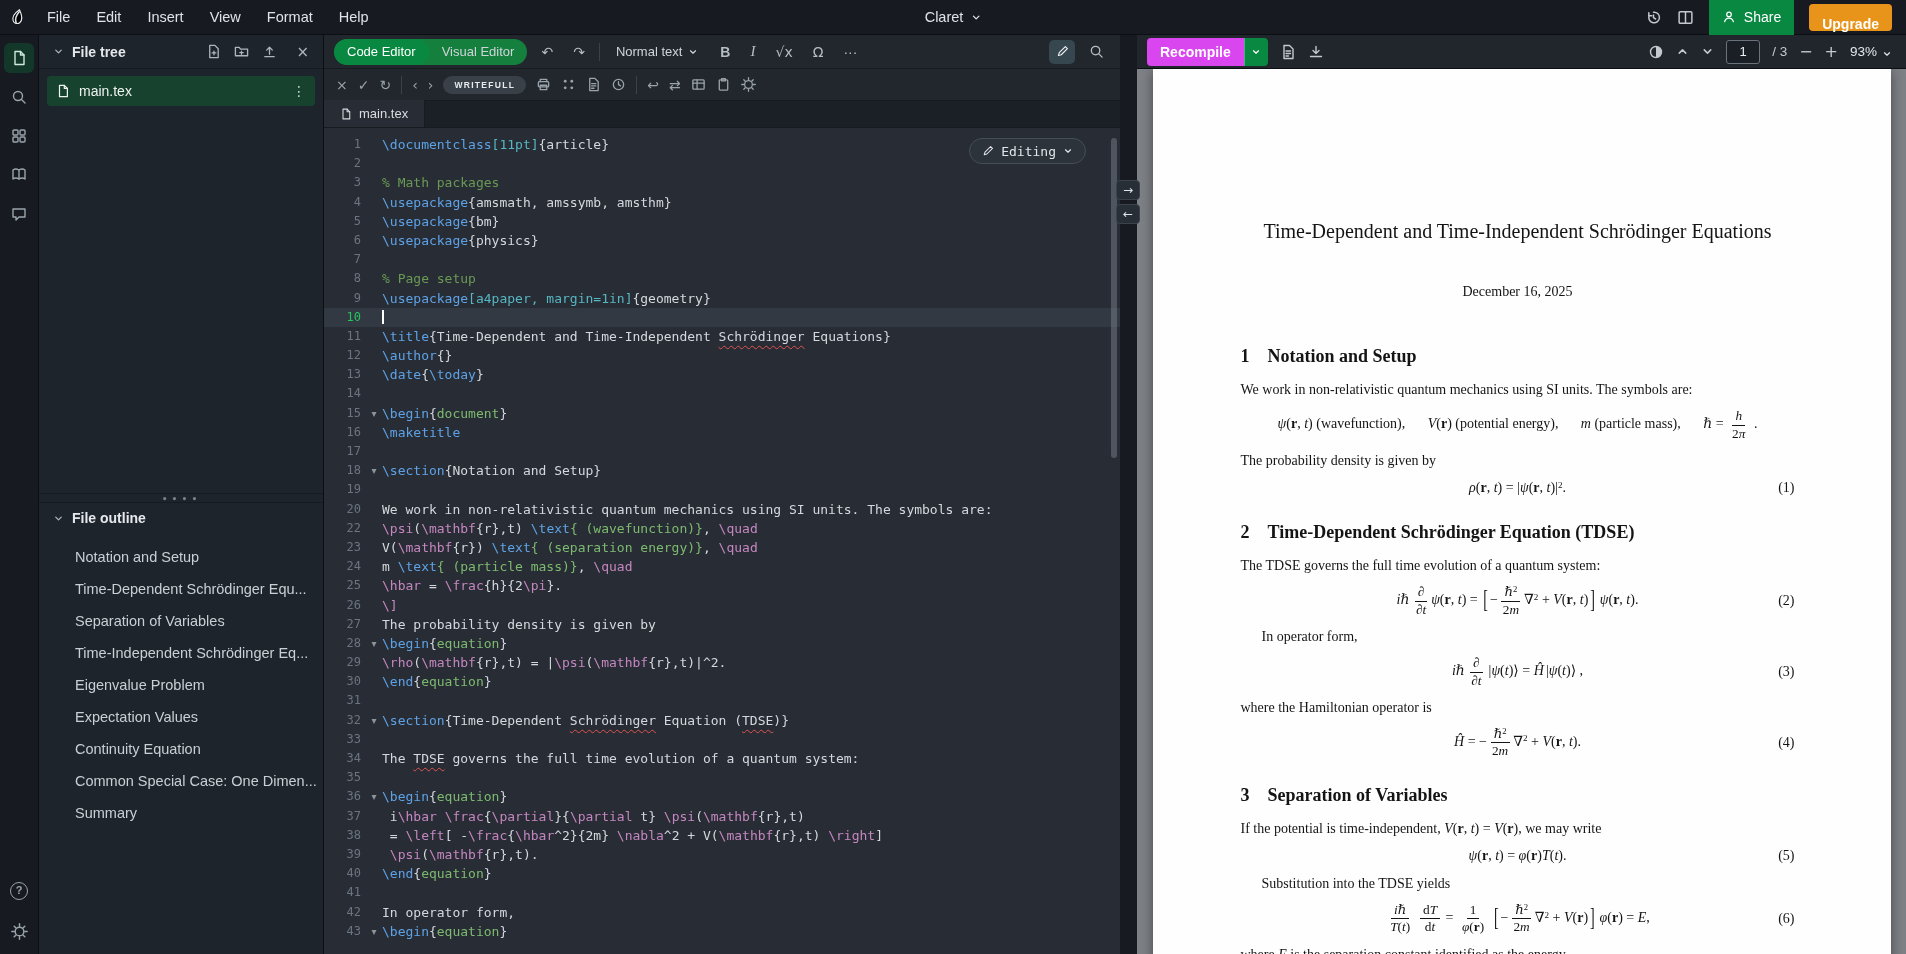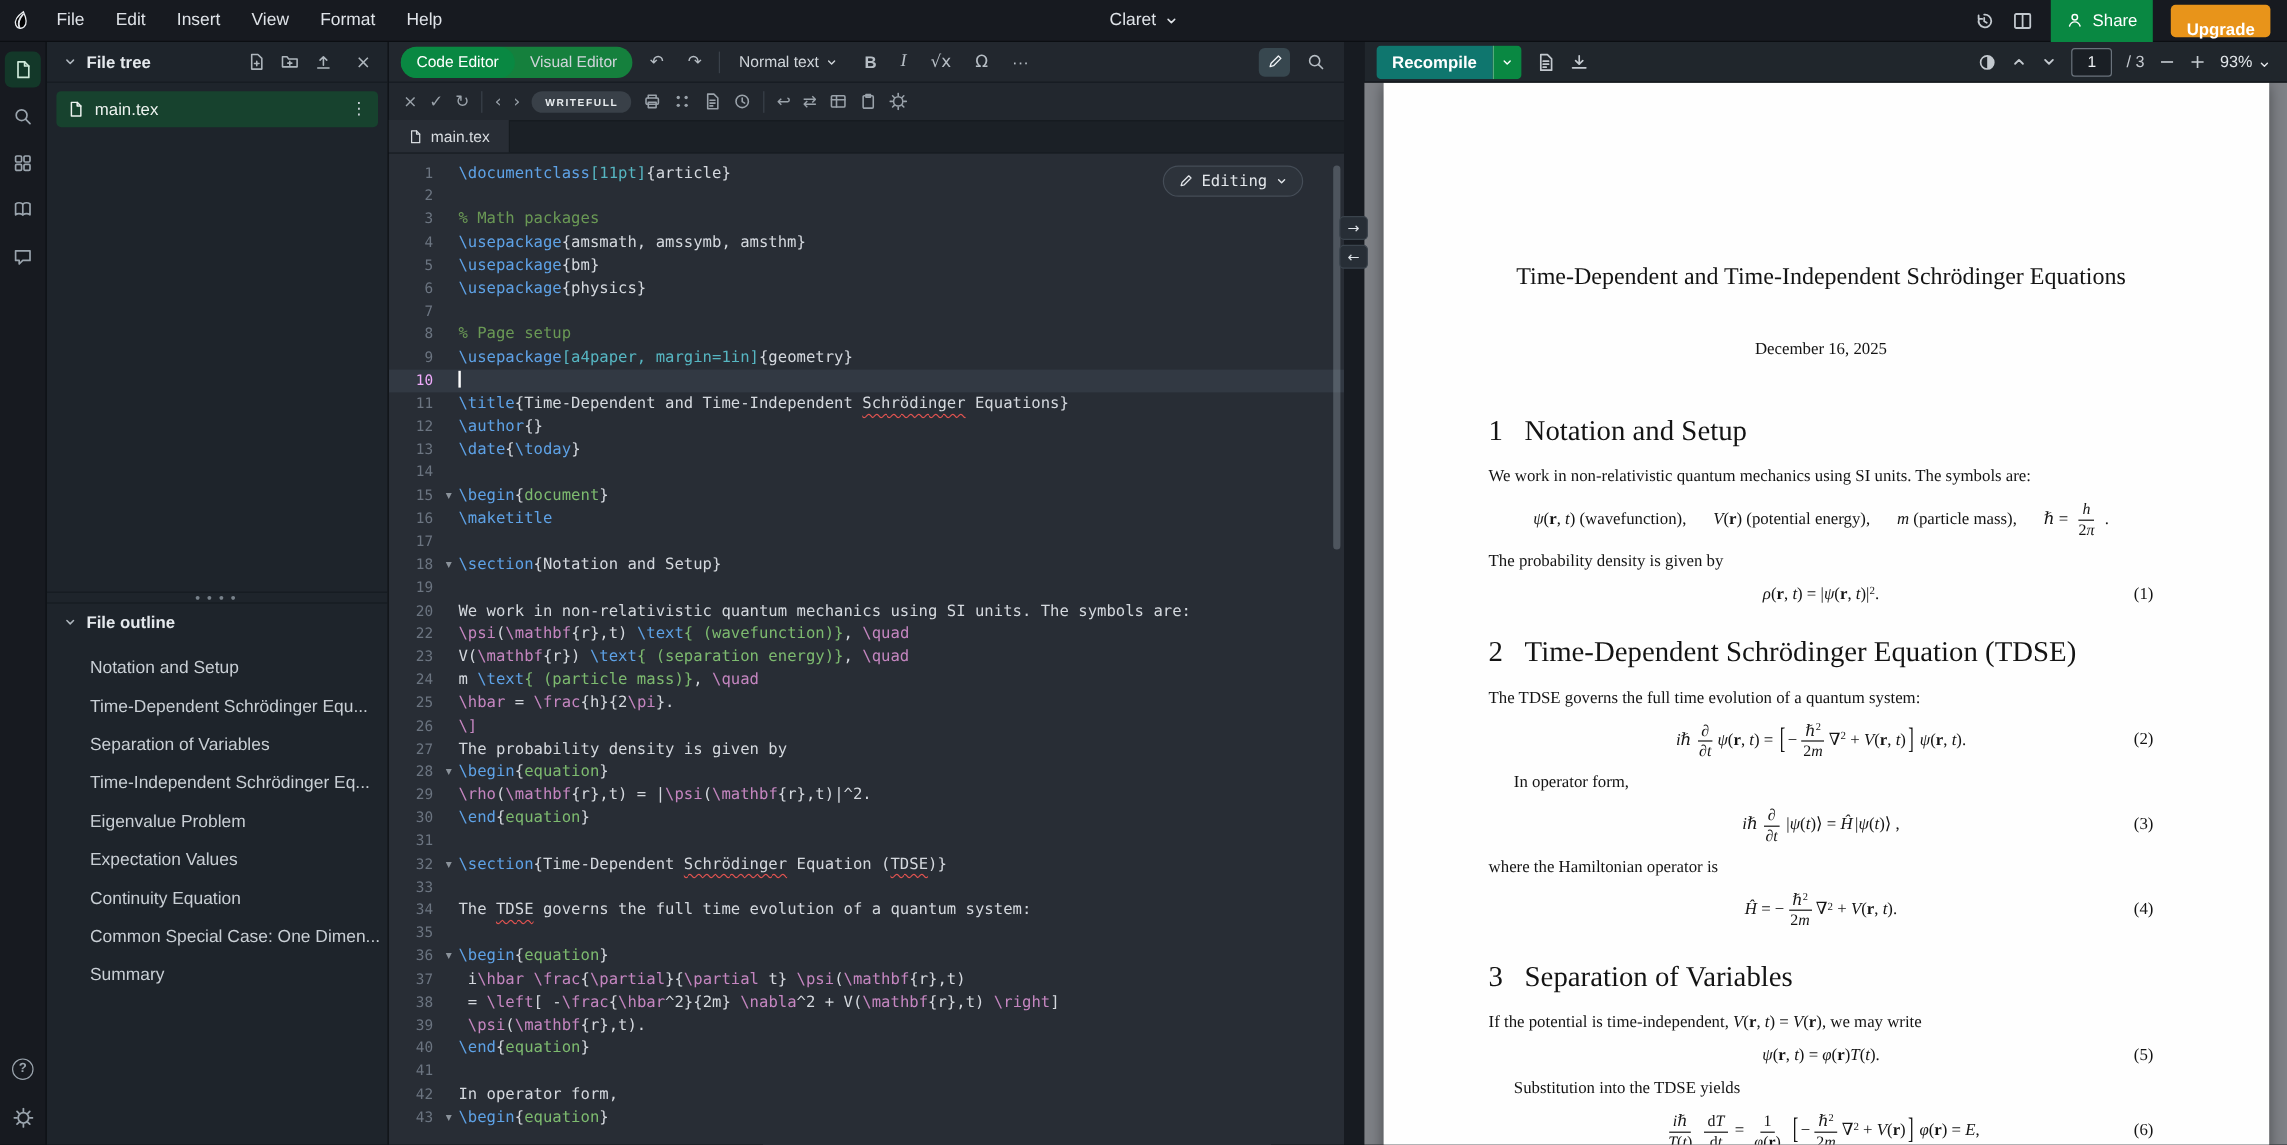--- a/index.html
+++ b/index.html
@@ -64,21 +64,21 @@
   .wf-badge{background:#394048;color:#e8ecef;font-size:8.5px;letter-spacing:1.3px;font-weight:700;padding:4px 11px;border-radius:10px}
 
   .tabbar{height:27px;flex:0 0 27px;background:#1b2026;display:flex;align-items:flex-end;border-bottom:1px solid #161b20}
   .tab{height:27px;background:#282d35;display:flex;align-items:center;gap:7px;padding:0 16px;font-size:13px;color:#d8dce0;border-right:1px solid #161b20;cursor:pointer}
 
   .code-area{flex:1;background:#282d35;position:relative;overflow:hidden;font-family:"DejaVu Sans Mono",monospace;font-size:13px}
   .code-scroll{padding-top:7px}
   .code-line{display:flex;height:19.2px;line-height:19.2px;white-space:pre}
   .code-line.active{background:rgba(120,140,160,.13)}
   .ln-num{width:42px;flex:0 0 42px;text-align:right;padding-right:5px;color:#6b7480;font-size:12px}
-  .code-line.active .ln-num{color:#f0abfc}
+  .code-line.active .ln-num{color:#22c55e}
   .ln-fold{width:16px;flex:0 0 16px;text-align:center;color:#8b939b;font-size:10px;font-family:"DejaVu Sans",sans-serif}
   .ln-text{flex:1}
   .tk-cmd{color:#5ea2e6}
   .tk-arg{color:#56b6c2}
   .tk-mth{color:#c586c0}
   .tk-com{color:#6a9955}
   .tk-str{color:#7dba6f}
   .tk-env{color:#7dba6f}
   .tk-pln{color:#d4d8de}
   .tk-mis{color:#d4d8de;text-decoration:underline wavy #e0524f 1px;text-underline-offset:3.5px}
@@ -88,34 +88,34 @@
   .editor-scrollbar{position:absolute;top:10px;right:3px;width:6px;height:320px;background:rgba(160,170,180,.32);border-radius:3px;cursor:pointer}
 
   
   .divider{width:17px;flex:0 0 17px;background:#171b21;position:relative}
   .div-btn{position:absolute;left:-4px;width:24px;height:20px;background:#272e36;border:1px solid #3a434c;border-radius:4px;color:#dfe4e9;font-size:12px;display:flex;align-items:center;justify-content:center;cursor:pointer;font-family:"DejaVu Sans",sans-serif;z-index:5}
 
   
   .pdf-panel{flex:1;display:flex;flex-direction:column;min-width:0}
   .pdf-toolbar{height:34px;flex:0 0 34px;background:#20262c;border-bottom:1px solid #0b0e12;display:flex;align-items:center;padding:0 10px;gap:12px;color:#c3c9cf}
   .recompile-group{display:flex;height:28px;border-radius:4px;overflow:hidden}
-  .btn-recompile{background:#0f766e;color:#fff;border:none;font-size:14px;font-weight:700;padding:0 13px;cursor:pointer}
+  .btn-recompile{background:#d946ef;color:#fff;border:none;font-size:14px;font-weight:700;padding:0 13px;cursor:pointer}
   .btn-recompile-caret{background:#098842;border:none;border-left:1px solid rgba(255,255,255,.3);color:#fff;width:24px;display:flex;align-items:center;justify-content:center;cursor:pointer}
   .pdf-tb-icon{background:none;border:none;color:#c3c9cf;display:flex;align-items:center;cursor:pointer}
   .pdf-tb-right{margin-left:auto;display:flex;align-items:center;gap:12px;padding-right:4px}
   .page-box{width:34px;height:24px;border:1px solid #6a737c;border-radius:3px;background:#1a1f25;color:#eef1f4;font-size:13px;display:flex;align-items:center;justify-content:center}
   .page-total{font-size:13.5px;color:#c5cad0}
   .zoom-sign{background:none;border:none;color:#c3c9cf;font-size:16px;cursor:pointer;font-family:"DejaVu Sans",sans-serif}
   .zoom-label{display:flex;align-items:flex-end;gap:5px;font-size:13.5px;color:#e2e6ea;cursor:pointer}
 
   .pdf-viewport{flex:1;background:#7e8186;overflow:hidden;position:relative}
   .pdf-page{width:738px;margin:0 auto;min-height:1200px;background:#fefefe;box-shadow:0 2px 12px rgba(0,0,0,.45);color:#141414;font-family:"Liberation Serif","DejaVu Serif",serif;padding:150px 96px 60px 88px}
   .pdf-title{font-size:20px;line-height:1.25;text-align:center;font-weight:400}
   .pdf-date{text-align:center;font-size:14px;margin-top:40px;margin-bottom:44px}
-  .pdf-heading{font-size:24px;font-weight:400;margin:24px 0 12px;line-height:1.35}
+  .pdf-heading{font-size:18px;font-weight:700;margin:24px 0 12px;line-height:1.35}
   .pdf-heading .h-num{margin-right:18px}
   .pdf-para{font-size:14px;line-height:1.36;margin:10px 0;text-align:justify}
   .pdf-para.indent{text-indent:21px}
   .pdf-eq{position:relative;text-align:center;margin:10px 0;font-size:14px}
   .eq-no{position:absolute;right:0;top:50%;transform:translateY(-50%)}
   .m-i{font-style:italic}
   .m-b{font-weight:700}
   .m-sup{font-size:.65em;position:relative;top:-.5em}
   .m-sp{display:inline-block}
   .m-br{display:inline-block;transform:scaleY(1.75);margin:0 2px;font-weight:400}

